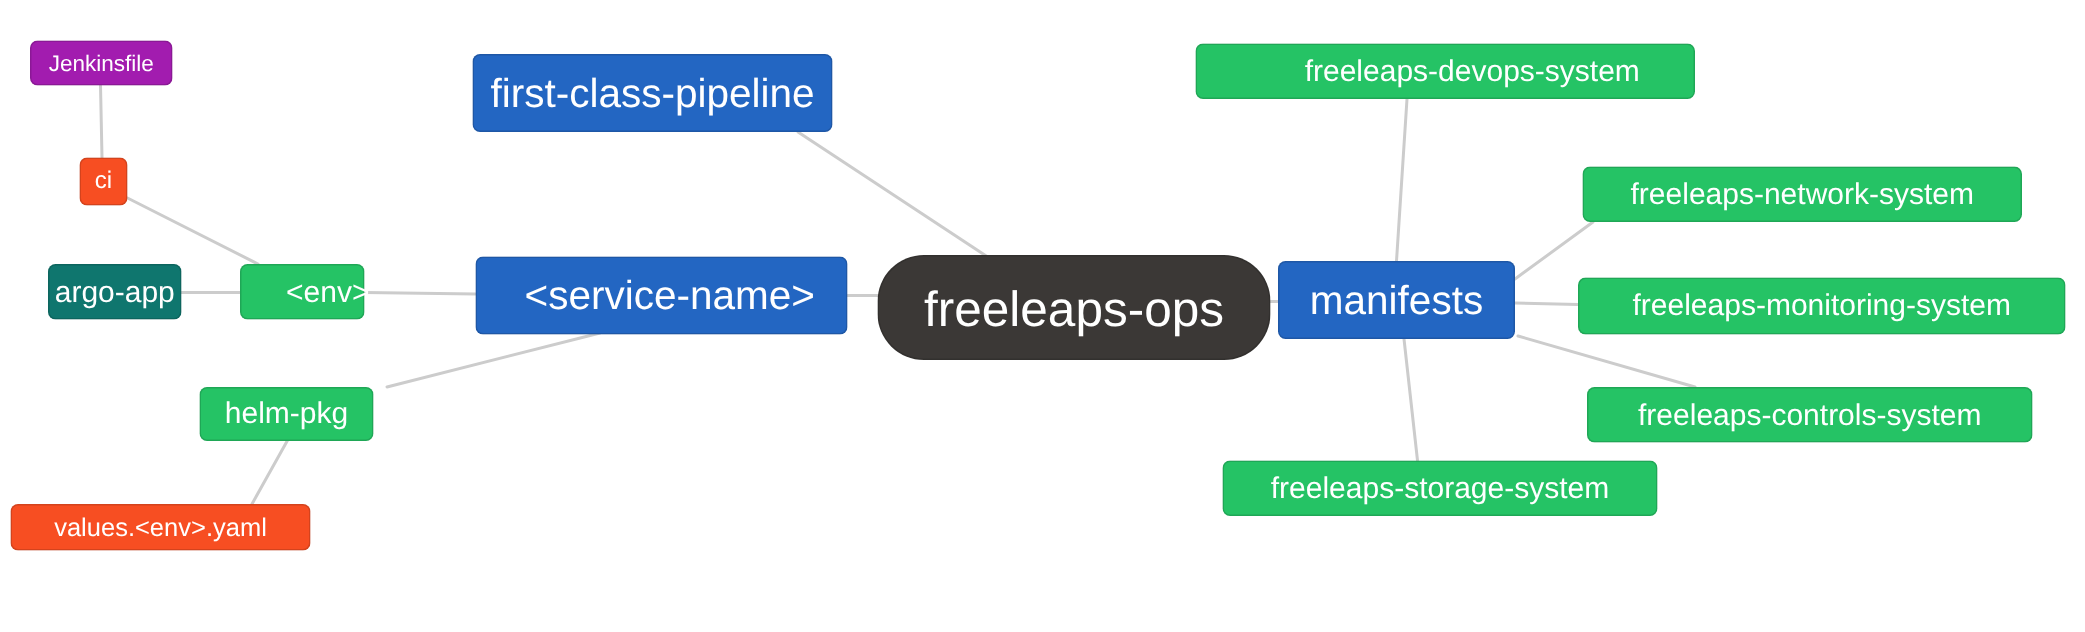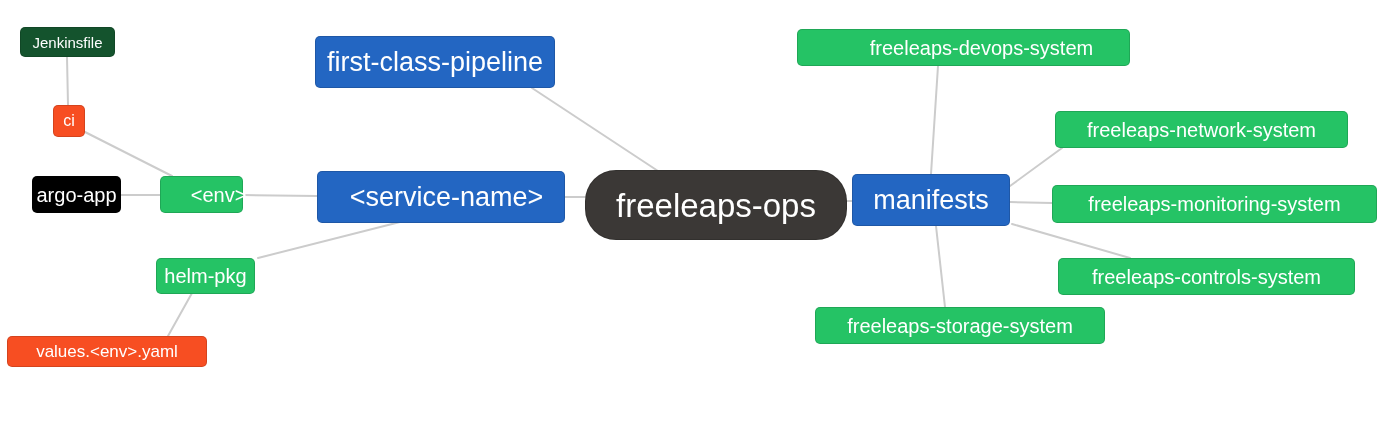--- a/index.html
+++ b/index.html
@@ -53,29 +53,29 @@
       <line x1="532" y1="88" x2="658" y2="171" stroke="#cccccc" stroke-width="2" stroke-linecap="round"></line>
       <line x1="565" y1="197" x2="585" y2="197" stroke="#cccccc" stroke-width="2" stroke-linecap="round"></line>
       <line x1="847" y1="201" x2="852" y2="201" stroke="#cccccc" stroke-width="2" stroke-linecap="round"></line>
       <line x1="938" y1="66" x2="931" y2="174" stroke="#cccccc" stroke-width="2" stroke-linecap="round"></line>
       <line x1="1010" y1="186" x2="1062" y2="148" stroke="#cccccc" stroke-width="2" stroke-linecap="round"></line>
       <line x1="1010" y1="202" x2="1052" y2="203" stroke="#cccccc" stroke-width="2" stroke-linecap="round"></line>
       <line x1="1012" y1="224" x2="1130" y2="258" stroke="#cccccc" stroke-width="2" stroke-linecap="round"></line>
       <line x1="936" y1="226" x2="945" y2="307" stroke="#cccccc" stroke-width="2" stroke-linecap="round"></line>
     </svg>
   <div id="node-layer">
-      <div class="node" style="left: 20px; top: 27px; width: 95px; height: 30px; font-size: 15px; background: #14532d;">Jenkinsfile</div>
+      <div class="node" style="left: 20px; top: 27px; width: 95px; height: 30px; font-size: 15px; background: #a21caf;">Jenkinsfile</div>
       <div class="node" style="left: 53px; top: 105px; width: 32px; height: 32px; font-size: 16px; background: rgb(247, 78, 34);">ci</div>
-      <div class="node" style="left: 32px; top: 176px; width: 89px; height: 37px; font-size: 20px; background: #000000;">argo-app</div>
+      <div class="node" style="left: 32px; top: 176px; width: 89px; height: 37px; font-size: 20px; background: #0f766e;">argo-app</div>
       <div class="node" style="left: 160px; top: 176px; width: 83px; height: 37px; font-size: 20px; background: rgb(37, 195, 101); padding-left: 40px;">&lt;env&gt;</div>
       <div class="node" style="left: 315px; top: 36px; width: 240px; height: 52px; font-size: 27px; background: rgb(35, 102, 194);">first-class-pipeline</div>
       <div class="node" style="left: 317px; top: 171px; width: 248px; height: 52px; font-size: 27px; background: rgb(35, 102, 194); padding-left: 17px;">&lt;service-name&gt;</div>
       <div class="node" style="left: 585px; top: 170px; width: 262px; height: 70px; font-size: 33px; background: rgb(59, 56, 54); border-radius: 31px;">freeleaps-ops</div>
       <div class="node" style="left: 852px; top: 174px; width: 158px; height: 52px; font-size: 27px; background: rgb(35, 102, 194);">manifests</div>
-      <div class="node" style="left: 156px; top: 258px; width: 99px; height: 36px; font-size: 20px; background: rgb(37, 195, 101);">helm-pkg</div>
+      <div class="node" style="left: 133px; top: 258px; width: 116px; height: 36px; font-size: 20px; background: rgb(37, 195, 101);">helm-pkg</div>
       <div class="node" style="left: 7px; top: 336px; width: 200px; height: 31px; font-size: 17px; background: rgb(247, 78, 34);">values.&lt;env&gt;.yaml</div>
       <div class="node" style="left: 797px; top: 29px; width: 333px; height: 37px; font-size: 20px; background: rgb(37, 195, 101); padding-left: 42px;">freeleaps-devops-system</div>
       <div class="node" style="left: 1055px; top: 111px; width: 293px; height: 37px; font-size: 20px; background: rgb(37, 195, 101);">freeleaps-network-system</div>
       <div class="node" style="left: 1052px; top: 185px; width: 325px; height: 38px; font-size: 20px; background: rgb(37, 195, 101);">freeleaps-monitoring-system</div>
       <div class="node" style="left: 1058px; top: 258px; width: 297px; height: 37px; font-size: 20px; background: rgb(37, 195, 101);">freeleaps-controls-system</div>
       <div class="node" style="left: 815px; top: 307px; width: 290px; height: 37px; font-size: 20px; background: rgb(37, 195, 101);">freeleaps-storage-system</div>
     </div>
 </div>
 
 </body></html>

